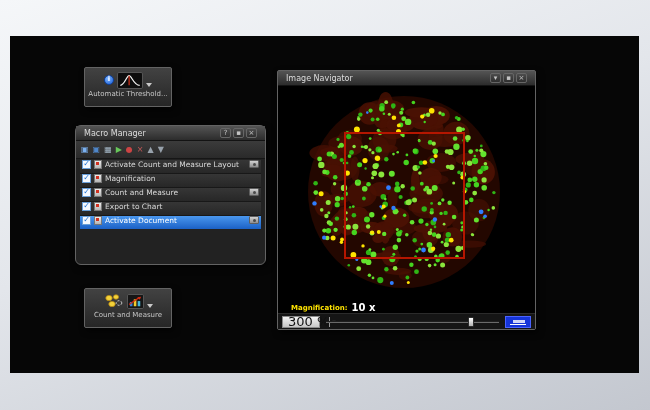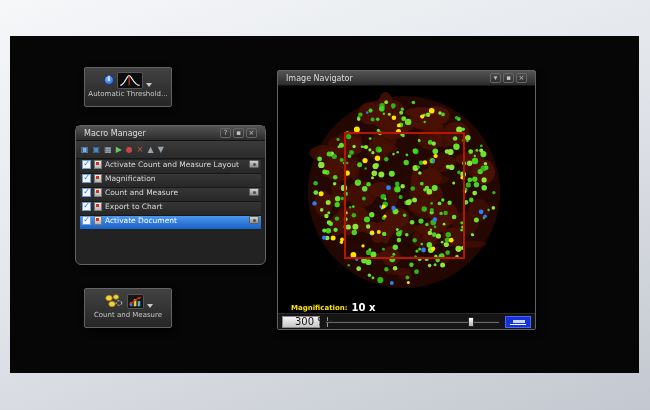--- a/index.html
+++ b/index.html
@@ -49,21 +49,21 @@
   .cm-panel{left:74px;top:252px;width:88px;height:40px}
   
   .nav-window{left:267px;top:34px;width:259px;height:260px;background:#1d1d1d;border-radius:2px;display:flex;flex-direction:column}
   .nav-body{height:216px;padding:2px;background:#000}
   .nav-body svg{display:block;background:#000}
   .mag-row{height:11px;display:flex;gap:4px;align-items:center;background:#000;padding-left:13px}
   .mag-label{font-size:7px;line-height:8px;color:#ffe400;font-weight:bold}
   .mag-value{font-size:10px;line-height:8px;color:#ffffff;font-weight:bold}
   .nav-bottom{height:16px;display:flex;align-items:center;gap:6px;padding:0 4px;background:#151515;border-top:1px solid #2b2b2b}
   .zoom-select{width:38px;height:12px;display:flex;align-items:center;background:linear-gradient(#f3f3f3,#c6c6c6);border:1px solid #8a8a8a;flex:0 0 auto}
-  .zoom-select .zv{flex:1;font-size:10px;line-height:8px;color:#111;padding-left:12px;white-space:nowrap}
+  .zoom-select .zv{flex:1;font-size:13px;line-height:8px;color:#111;padding-left:5px;white-space:nowrap}
   .zoom-select .za{width:9px;height:10px;border-left:1px solid #999;position:relative}
   .zoom-select .za::after{content:"";position:absolute;left:1.5px;top:3px;border-left:2.5px solid transparent;border-right:2.5px solid transparent;border-top:3.5px solid #222}
   .slider{flex:1;position:relative;height:12px}
   .slider .groove{position:absolute;left:0;right:0;top:5px;height:2px;background:#4c4c4c;border-top:1px solid #1e1e1e;border-bottom:1px solid #6a6a6a}
   .slider .handle{position:absolute;top:1px;width:6px;height:10px;background:linear-gradient(#ffffff,#b0b0b0);border:1px solid #2e2e2e;border-radius:1px}
   .scale-badge{width:26px;height:12px;background:#1534d8;border:1px solid #4a63ff;position:relative;flex:0 0 auto}
   .scale-badge::after{content:"";position:absolute;left:4px;right:4px;bottom:2px;height:1px;background:#ffffff}
   .scale-badge::before{content:"";position:absolute;left:7px;top:3px;width:12px;height:3px;background:rgba(255,255,255,.8)}
 </style>
 </head>

